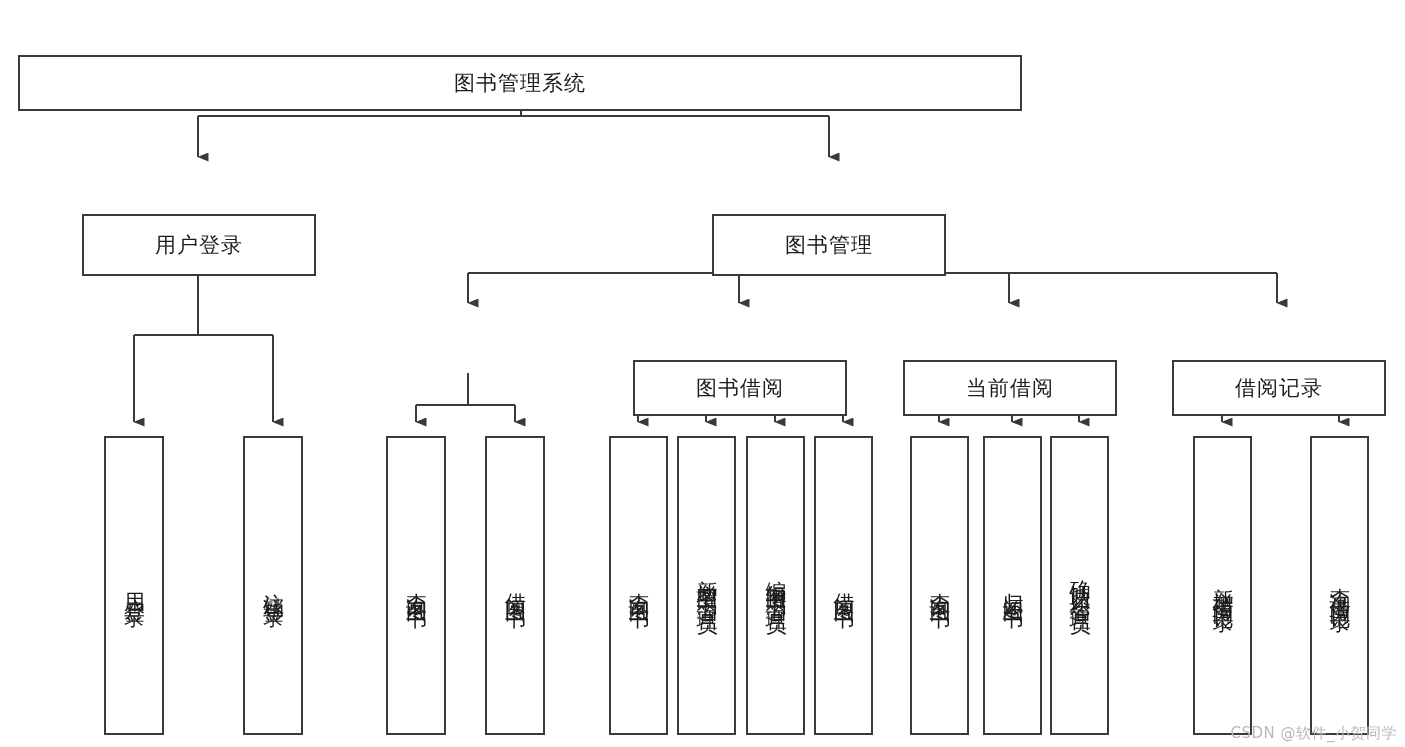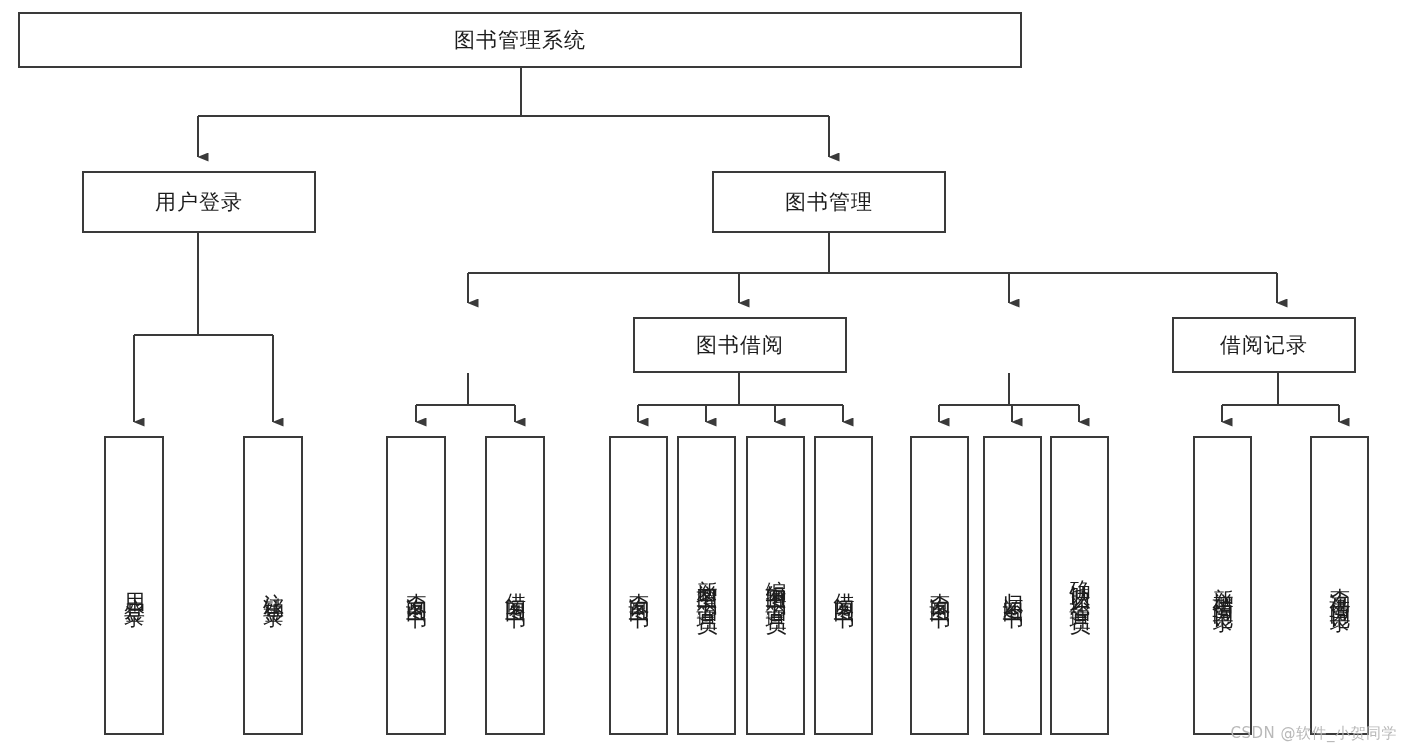--- a/index.html
+++ b/index.html
@@ -32,20 +32,21 @@
     background: #ffffff;
     border: 2px solid #3a3a3a;
     display: flex;
     align-items: center;
     justify-content: center;
     color: #1c1c1c;
   }
   .node.horiz {
     font-size: 21px;
     letter-spacing: 1px;
+    margin-top: 43px;
   }
   .node.vert {
     font-size: 21px;
   }
   .node.vert .vtext {
     writing-mode: vertical-rl;
     text-orientation: upright;
     letter-spacing: 5px;
     line-height: 1;
     white-space: nowrap;
@@ -126,21 +127,24 @@
   <div class="node horiz" style="left: 82px; top: 171px; width: 234px; height: 62px;">
     <span class="htext">用户登录</span>
   </div>
   <div class="node horiz" style="left: 712px; top: 171px; width: 234px; height: 62px;">
     <span class="htext">图书管理</span>
   </div>
 
   <div class="node horiz" style="left: 633px; top: 317px; width: 214px; height: 56px;">
     <span class="htext">图书借阅</span>
   </div>
-  <div class="node horiz" style="left: 1172px; top: 317px; width: 184px; height: 56px;">
+  <div class="node horiz" style="left: 903px; top: 317px; width: 214px; height: 56px;">
+    <span class="htext">当前借阅</span>
+  </div>
+  <div class="node horiz" style="left: 1172px; top: 317px; width: 214px; height: 56px;">
     <span class="htext">借阅记录</span>
   </div>
 
   <div class="node vert" style="left: 104px; top: 436px; width: 60px; height: 299px;">
     <span class="vtext">用户登录</span>
   </div>
   <div class="node vert" style="left: 243px; top: 436px; width: 60px; height: 299px;">
     <span class="vtext">注销登录</span>
   </div>
   <div class="node vert" style="left: 386px; top: 436px; width: 60px; height: 299px;">

